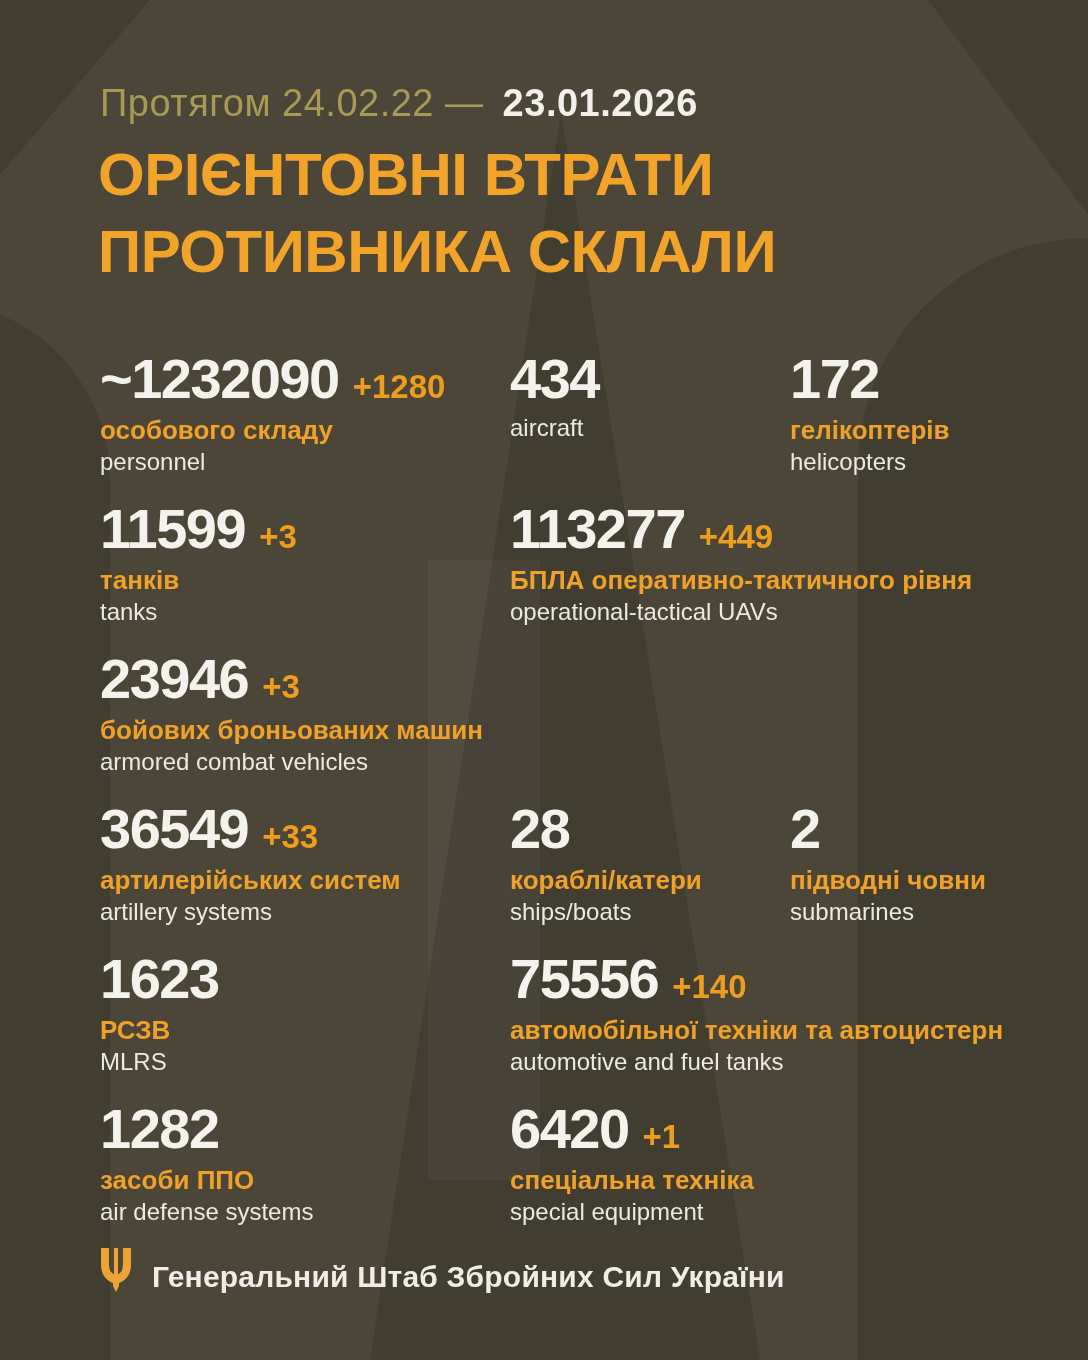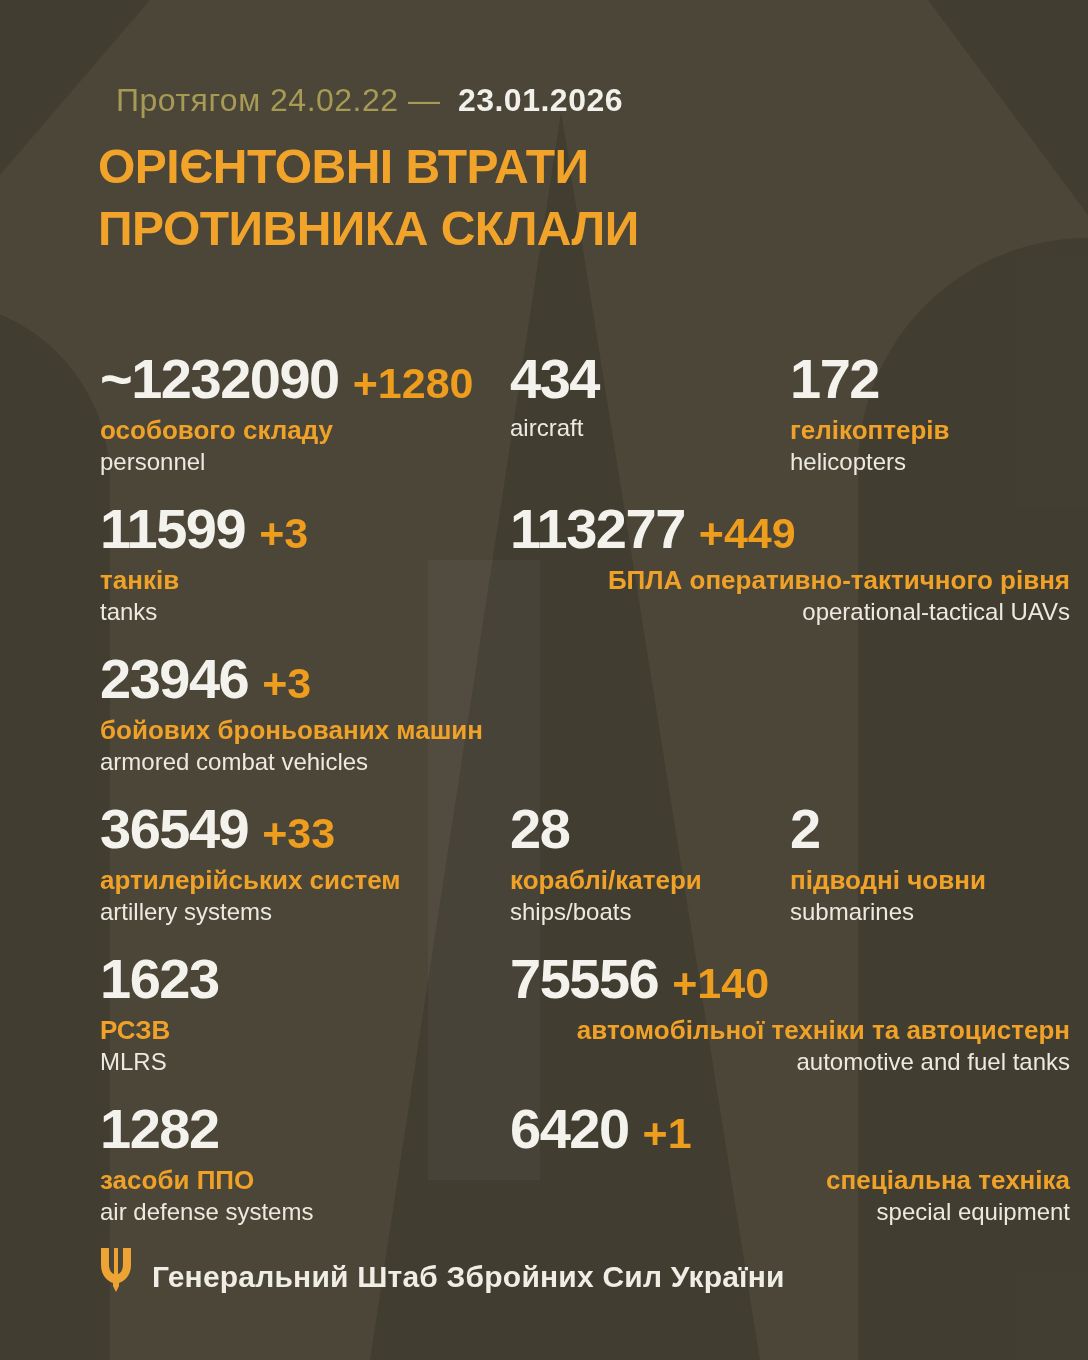--- a/index.html
+++ b/index.html
@@ -34,46 +34,46 @@
     left:928px;top:0;width:160px;height:215px;
     clip-path:polygon(0 0,100% 0,100% 100%);
   }
   .wm-light-band{
     position:absolute;left:428px;top:560px;width:112px;height:620px;
     background:rgba(255,255,255,0.035);
   }
 
   
   .date-line{
-    position:absolute;left:116px;top:82px;
-    font-size:32px;letter-spacing:0.5px;text-align:right;
+    position:absolute;left:100px;top:82px;
+    font-size:38px;letter-spacing:0.5px;text-align:right;
   }
   .date-prefix{color:#A79A55;font-weight:400;}
   .date-end{color:#F2F0EA;font-weight:700;margin-left:8px;}
 
   .title{
     position:absolute;left:98px;top:136px;
     color:#F2A32A;font-weight:800;
-    font-size:48px;line-height:1.29;letter-spacing:-0.5px;
+    font-size:60px;line-height:1.29;letter-spacing:-0.5px;
   }
 
   
   .stat{position:absolute;width:430px;}
-  .stat.wide{width:560px;text-align:right;}
+  .stat.wide{width:560px;}
   .c1{left:100px;} .c2{left:510px;} .c3{left:790px;}
   .r1{top:350px;} .r2{top:500px;} .r3{top:650px;}
   .r4{top:800px;} .r5{top:950px;} .r6{top:1100px;}
 
   .num-line{display:flex;align-items:baseline;white-space:nowrap;}
   .num{
     color:#F4F2EC;font-weight:800;font-size:56px;
     line-height:1.05;letter-spacing:-1.5px;
   }
   .delta{
-    color:#EF9D1D;font-weight:700;font-size:43px;
+    color:#EF9D1D;font-weight:700;font-size:33px;
     margin-left:14px;letter-spacing:0;
   }
   .label-uk{
     color:#F0A228;font-weight:700;font-size:26px;
     margin-top:8px;line-height:1.0;white-space:nowrap;
   }
   .label-en{
     color:#ECE9E1;font-weight:400;font-size:24px;
     margin-top:7px;line-height:1.0;white-space:nowrap;
   }

